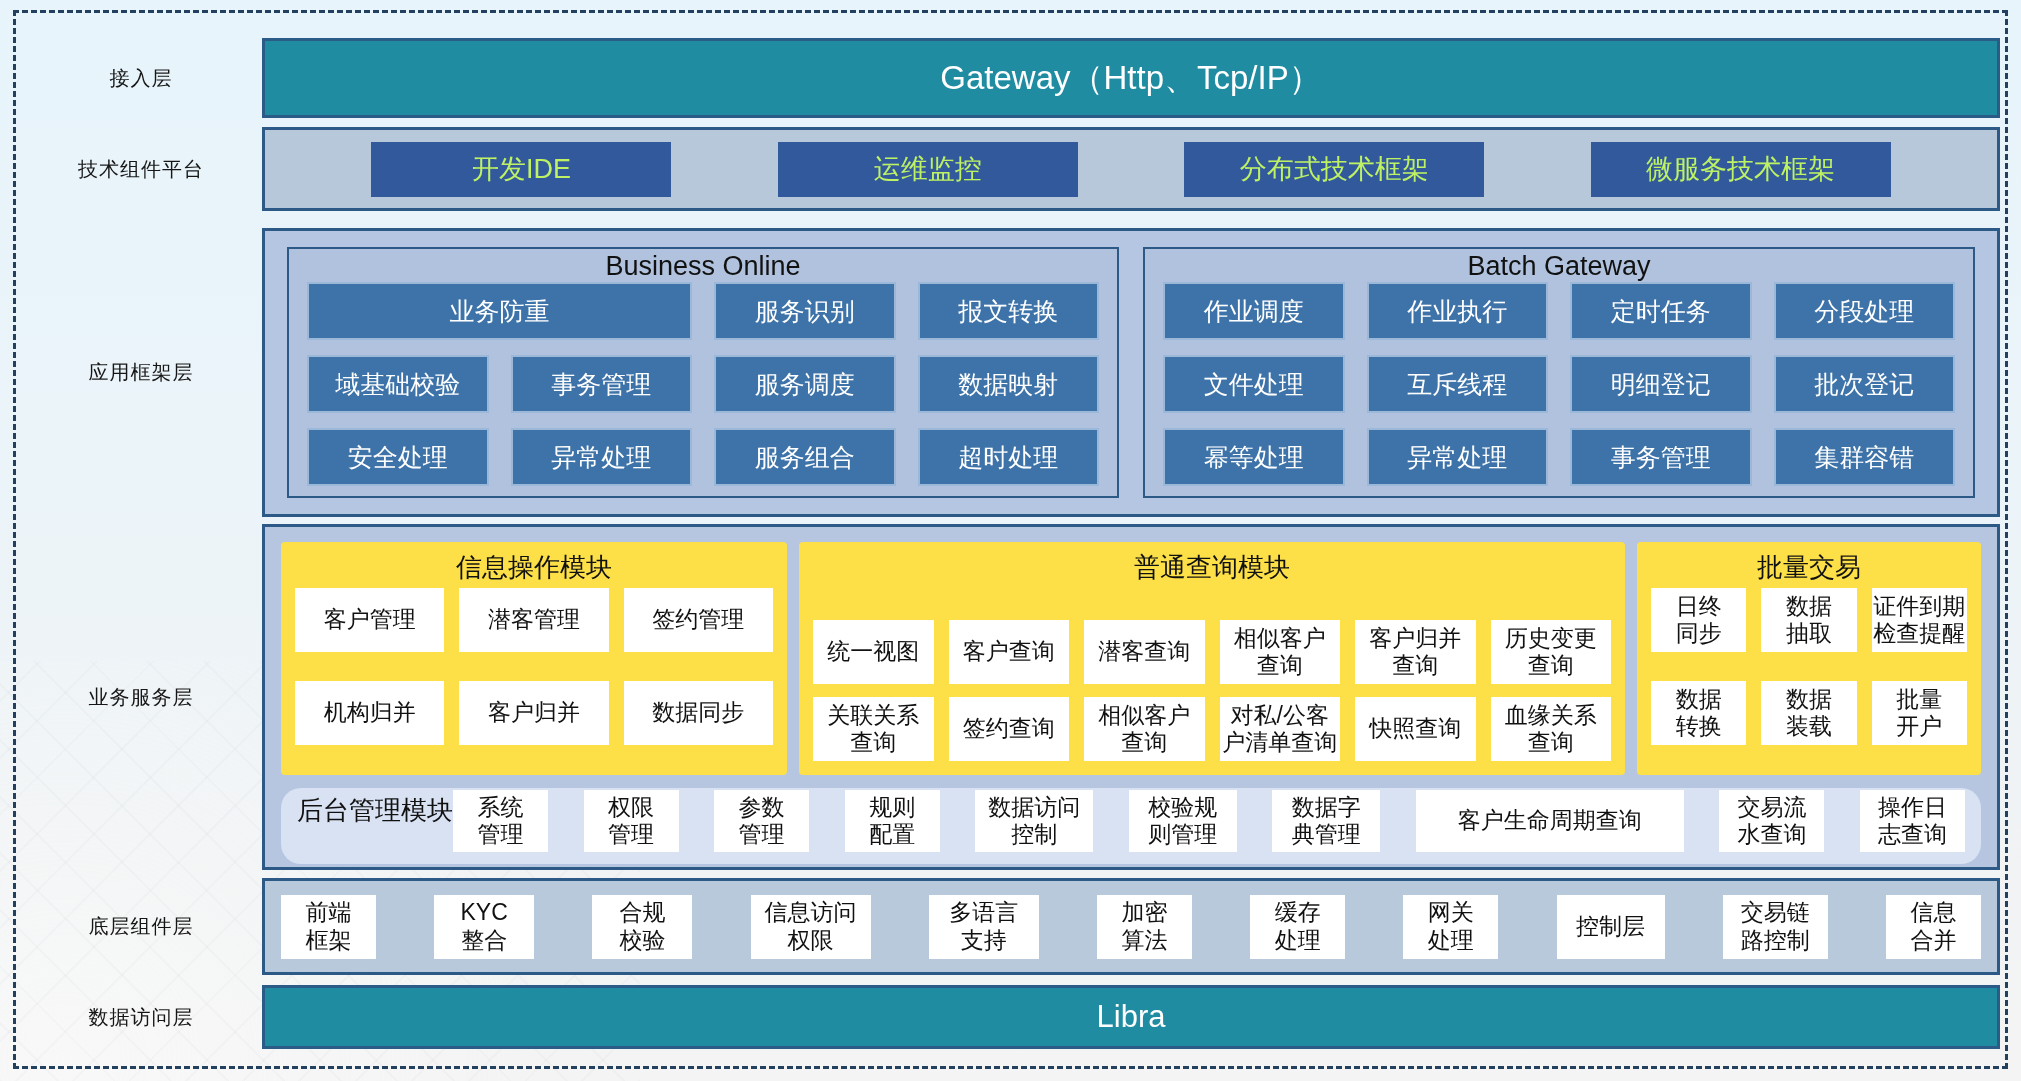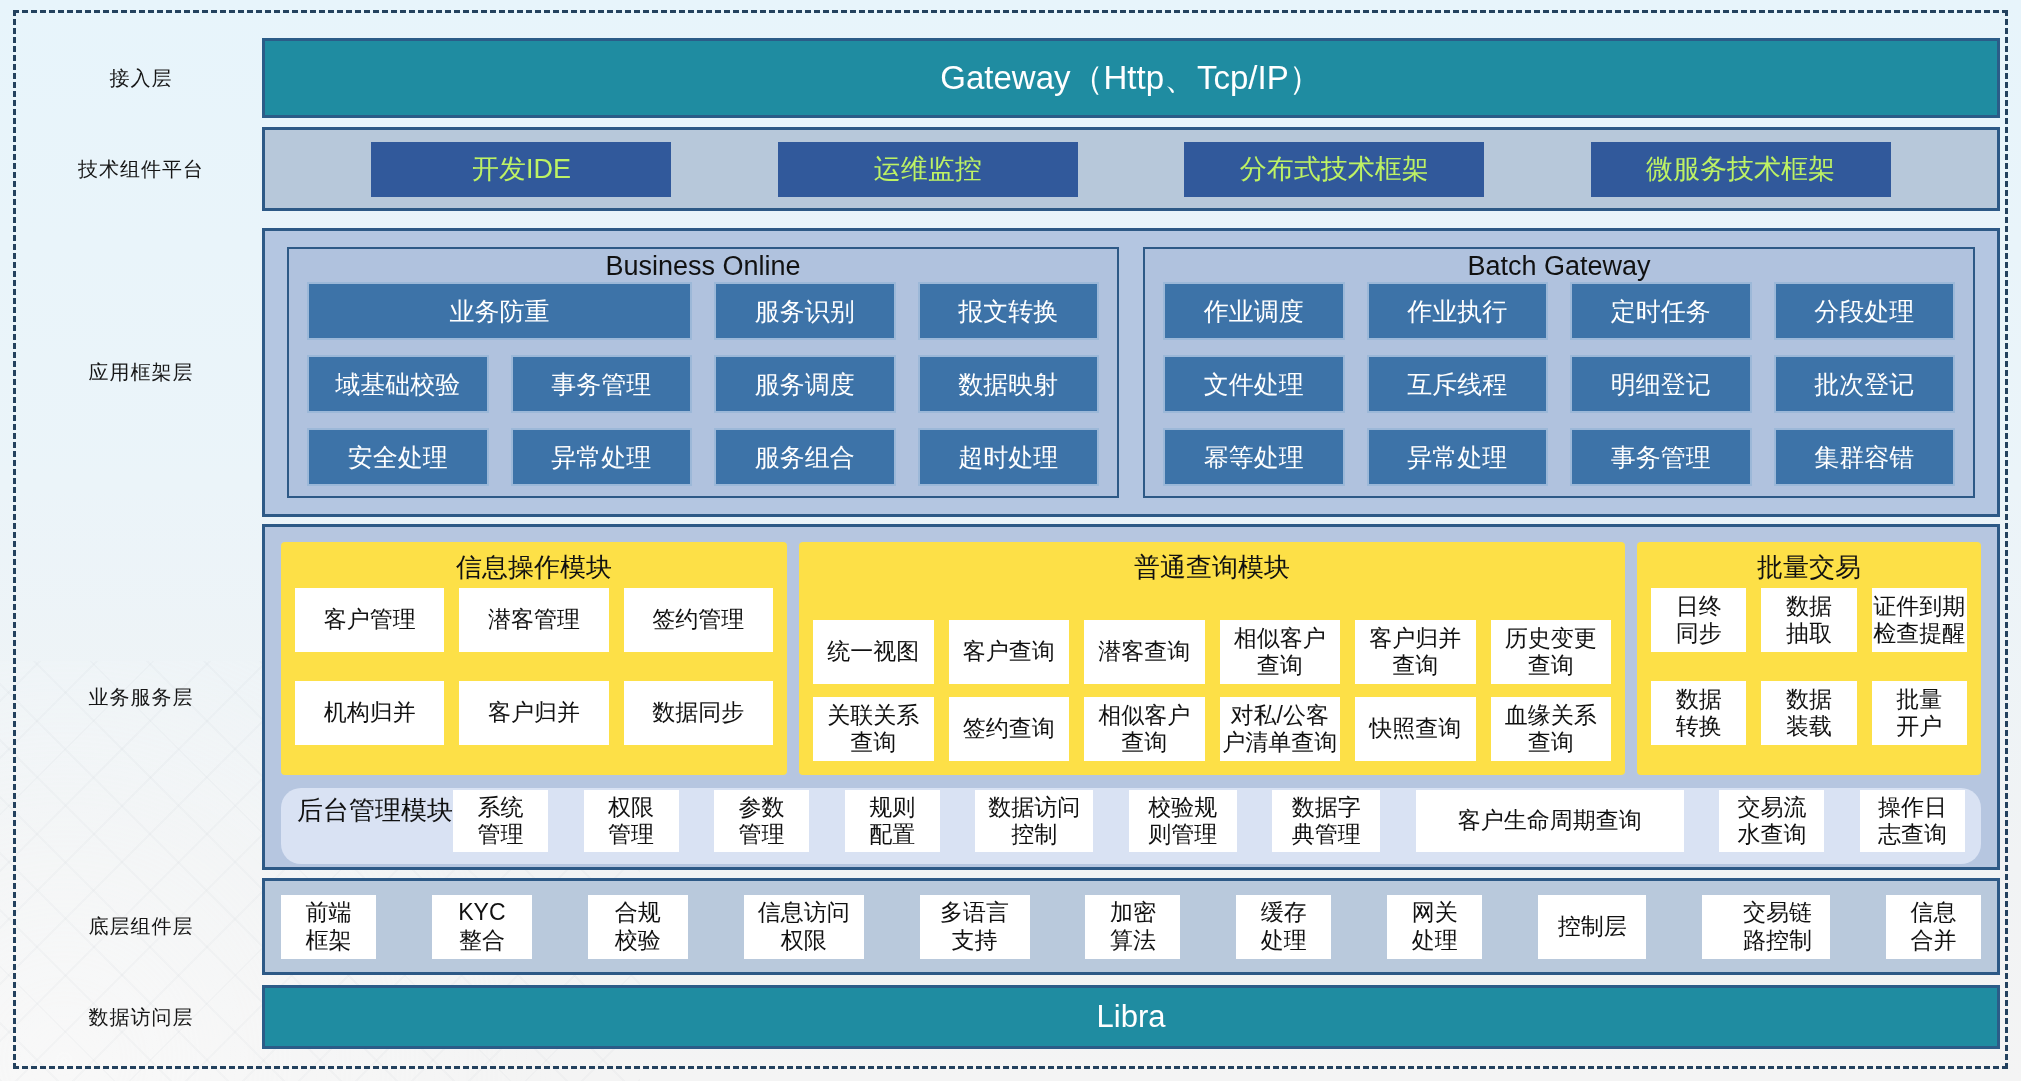--- a/index.html
+++ b/index.html
@@ -226,21 +226,21 @@
 权限</div>
         <div class="white-box" style="width: 110px;">多语言
 支持</div>
         <div class="white-box" style="width: 95px;">加密
 算法</div>
         <div class="white-box" style="width: 95px;">缓存
 处理</div>
         <div class="white-box" style="width: 95px;">网关
 处理</div>
         <div class="white-box" style="width: 108px;">控制层</div>
-        <div class="white-box" style="width: 105px; padding-left: 23px;">交易链
+        <div class="white-box" style="width: 105px;">交易链
 路控制</div>
         <div class="white-box" style="width: 95px;">信息
 合并</div>
       </div>
   </div>
 
   <div class="row" style="top:985px;height:64px;">
     <div class="layer-label">数据访问层</div>
     <div class="band teal-bar libra-bar">Libra</div>
   </div>

